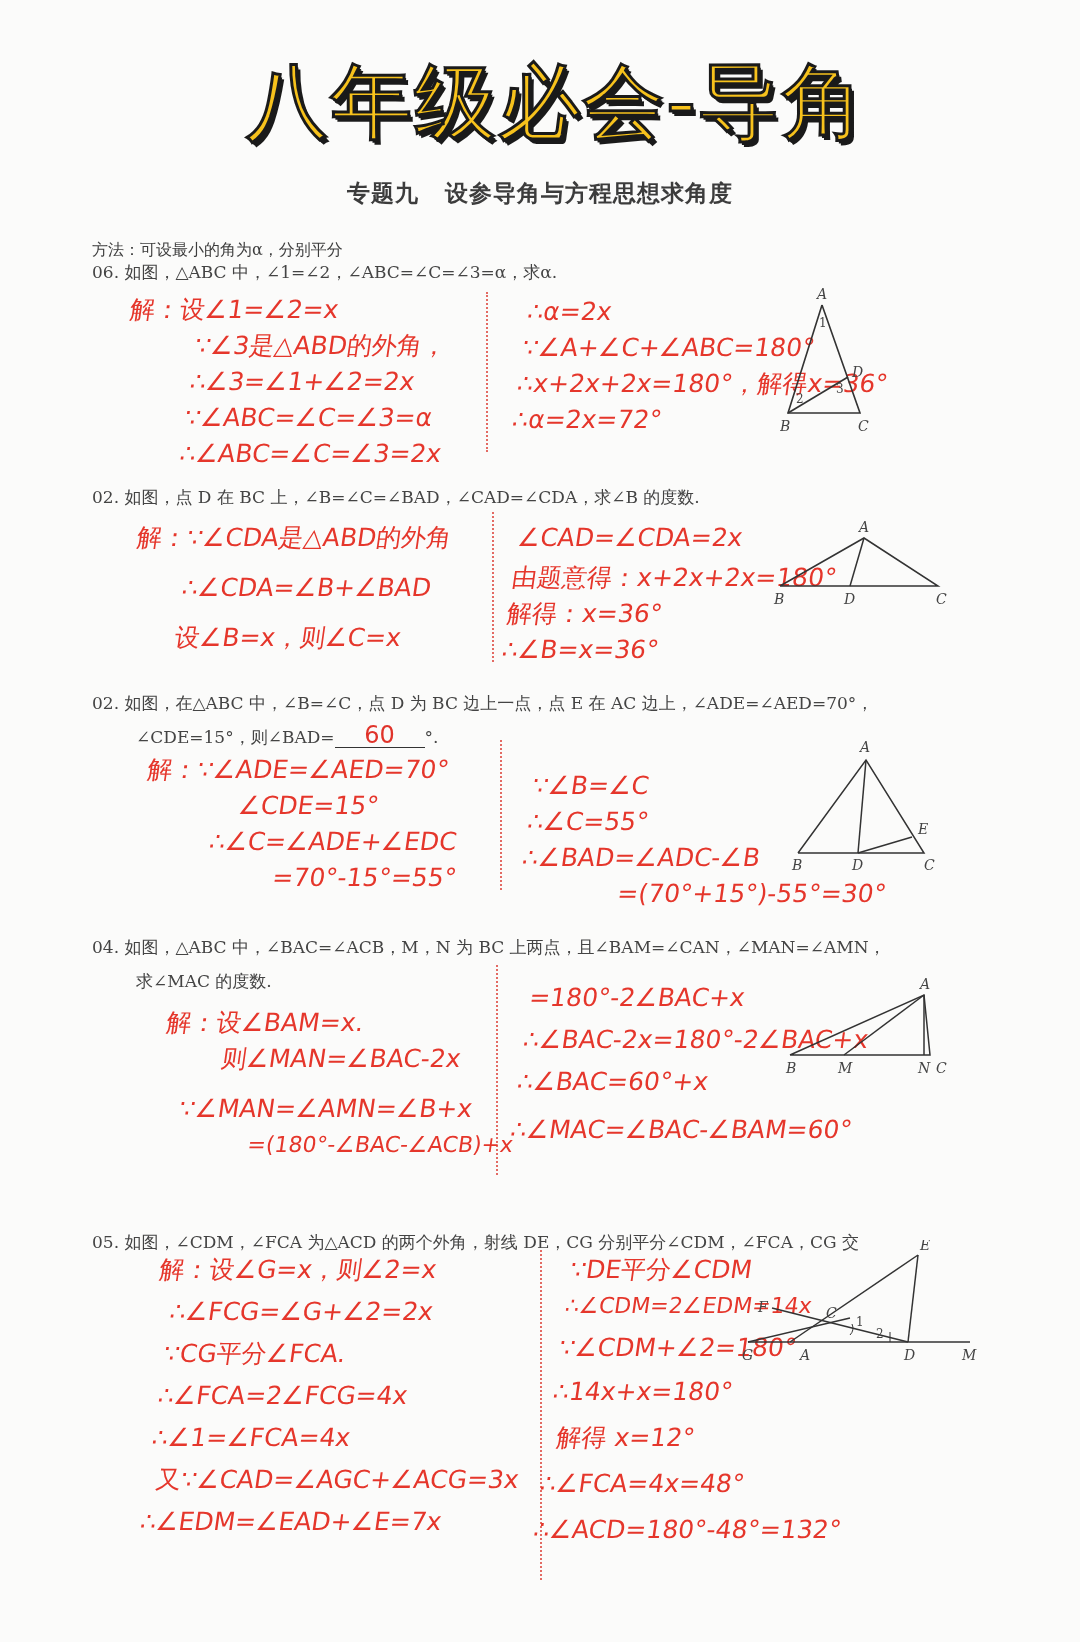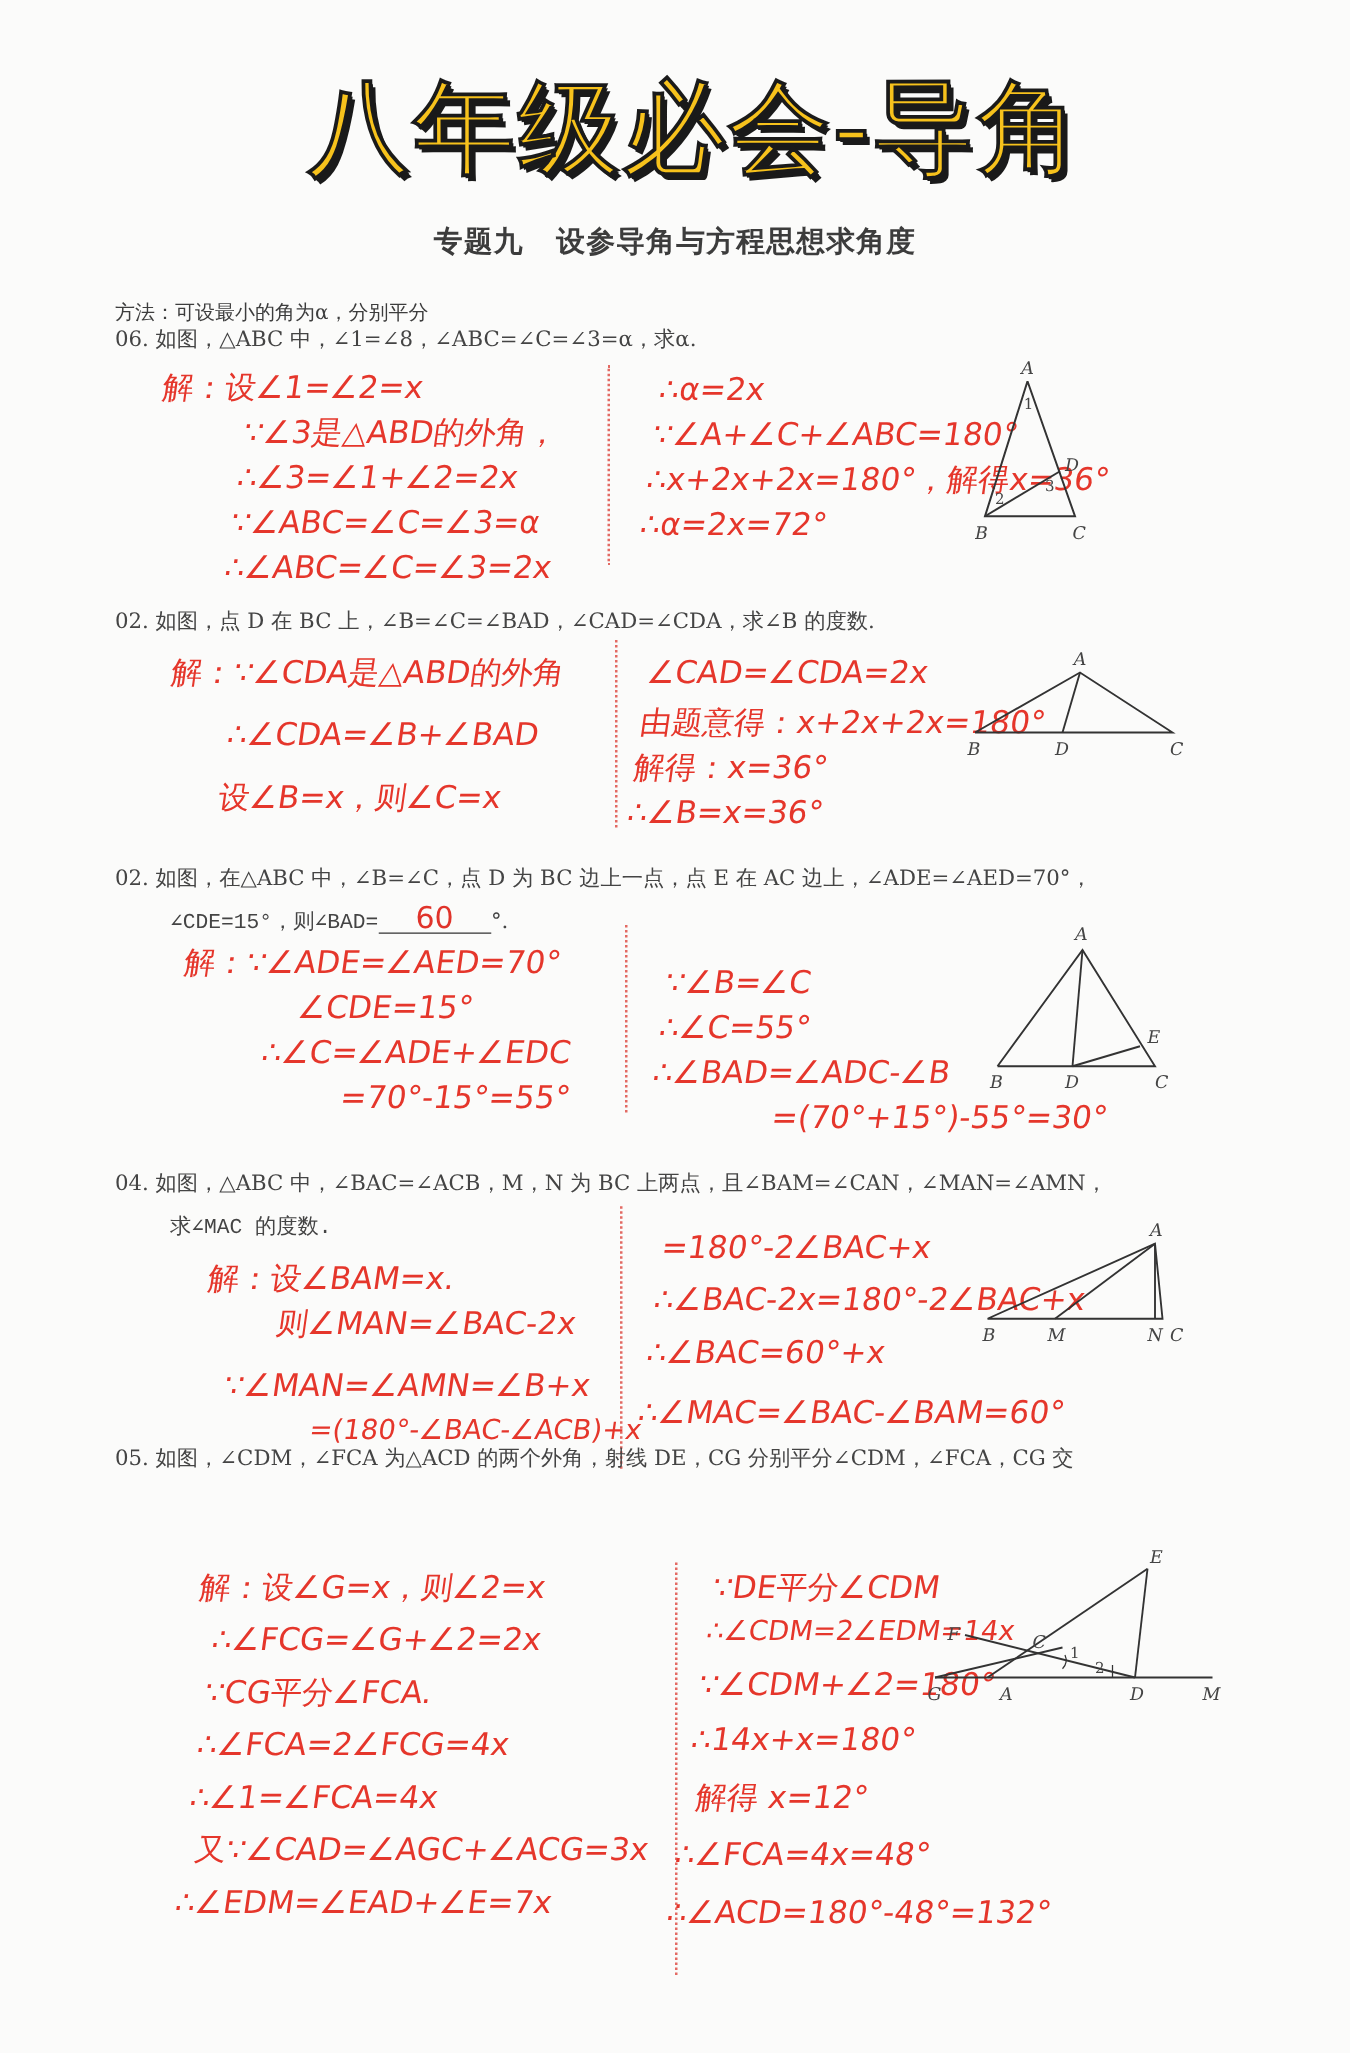--- a/index.html
+++ b/index.html
@@ -23,21 +23,21 @@
     position: absolute; left: 0; top: 178px; width: 1080px; text-align: center;
     font-size: 23px; font-weight: bold; color: #3c3c3c; letter-spacing: 1px;
   }
   .subtitle .gap { display: inline-block; width: 26px; }
   .method {
     position: absolute; left: 92px; top: 240px; font-size: 16px; color: #3d3d3d;
   }
   .q {
     position: absolute; left: 92px; font-size: 17px; color: #444; line-height: 34px; white-space: nowrap;
   }
-  .q .indent { padding-left: 44px; font-family: Liberation Mono, monospace; }
+  .q .indent { padding-left: 44px; }
   .blank {
     display: inline-block; width: 90px; border-bottom: 1.5px solid #333; text-align: center;
     font-family: "DejaVu Sans", sans-serif; font-style: normal; color: #e0332a; font-size: 24px; line-height: 24px;
   }
   .divider {
     position: absolute; width: 0; border-left: 2px dotted #e36a63;
   }
   .hw {
     position: absolute; color: #e5362b;
     font-family: "DejaVu Sans", "Liberation Sans", sans-serif;
@@ -53,21 +53,21 @@
 <body>
 
 <div class="banner">八年级必会-导角</div>
 <div class="subtitle">
   <span>专题九</span><span class="gap"></span><span>设参导角与方程思想求角度</span>
 </div>
 <div class="method">方法：可设最小的角为α，分别平分</div>
 
 <div class="q" style="top:255px">
   <span>06.</span>
-  <span>如图，△ABC 中，∠1=∠8，∠ABC=∠C=∠3=α，求α.</span>
+  <span>如图，△ABC 中，∠1=∠2，∠ABC=∠C=∠3=α，求α.</span>
 </div>
 <div class="divider" style="left:486px; top:292px; height:160px"></div>
 <div class="hw" style="left:120px; top:292px">
   <span class="line">解：设∠1=∠2=x</span>
   <span class="line" style="padding-left:70px">∵∠3是△ABD的外角，</span>
   <span class="line" style="padding-left:70px">∴∠3=∠1+∠2=2x</span>
   <span class="line" style="padding-left:70px">∵∠ABC=∠C=∠3=α</span>
   <span class="line" style="padding-left:70px">∴∠ABC=∠C=∠3=2x</span>
 </div>
 <div class="hw" style="left:520px; top:294px">
@@ -172,21 +172,21 @@
     <line x1="144" y1="20" x2="64" y2="80" stroke="#333" stroke-width="1.5"></line>
     <line x1="144" y1="20" x2="144" y2="80" stroke="#333" stroke-width="1.5"></line>
     <text x="140" y="14">A</text>
     <text x="6" y="98">B</text>
     <text x="58" y="98">M</text>
     <text x="138" y="98">N</text>
     <text x="156" y="98">C</text>
   </svg>
 </div>
 
-<div class="q" style="top:1150px">
+<div class="q" style="top:1225px">
   <span>05.</span>
   <span>如图，∠CDM，∠FCA 为△ACD 的两个外角，射线 DE，CG 分别平分∠CDM，∠FCA，CG 交</span><br>
 </div>
 <div class="divider" style="left:540px; top:1250px; height:330px"></div>
 <div class="hw" style="left:142px; top:1252px">
   <span class="line">解：设∠G=x，则∠2=x</span>
   <span class="line" style="padding-left:16px; margin-top:6px">∴∠FCG=∠G+∠2=2x</span>
   <span class="line" style="padding-left:16px; margin-top:6px">∵CG平分∠FCA.</span>
   <span class="line" style="padding-left:16px; margin-top:6px">∴∠FCA=2∠FCG=4x</span>
   <span class="line" style="padding-left:16px; margin-top:6px">∴∠1=∠FCA=4x</span>

